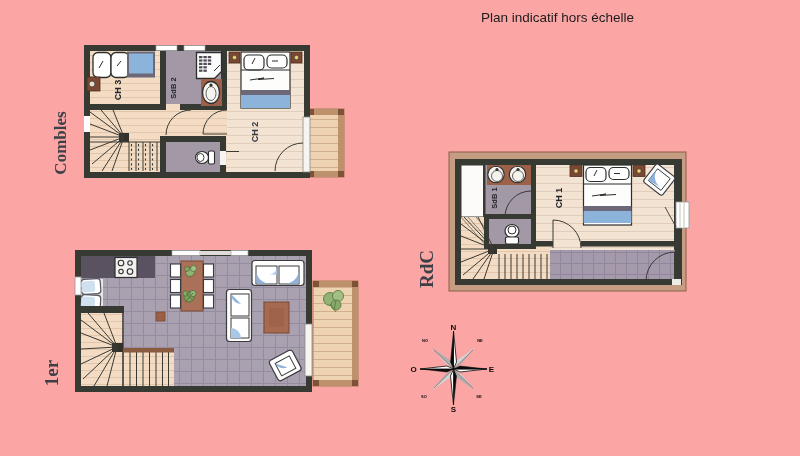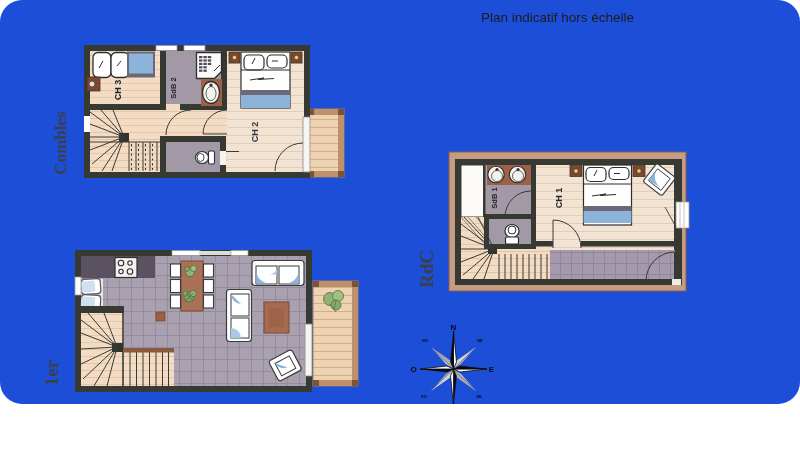--- a/index.html
+++ b/index.html
@@ -1,17 +1,17 @@
 <!DOCTYPE html>
 <html><head>
 <meta charset="utf-8">
 <style>
   html,body{margin:0;padding:0;background:#ffffff;}
-  #page{position:relative;width:800px;height:404px;background:#1d4ed8;overflow:hidden;
-        font-family:"Liberation Sans",sans-serif;border-radius:22px;}
+  #page{position:relative;width:800px;height:456px;background:#fca5a5;overflow:hidden;
+        font-family:"Liberation Sans",sans-serif;}
   svg{position:absolute;top:0;left:0;}
 </style>
 </head>
 <body>
 <div id="page">
 <svg width="800" height="456" viewBox="0 0 800 456">
 <defs>
   <pattern id="tanplanks" width="8" height="7" patternUnits="userSpaceOnUse">
     <rect width="8" height="7" fill="#f3dcc3"></rect>
     <rect y="6" width="8" height="1" fill="#e0c6aa"></rect>

